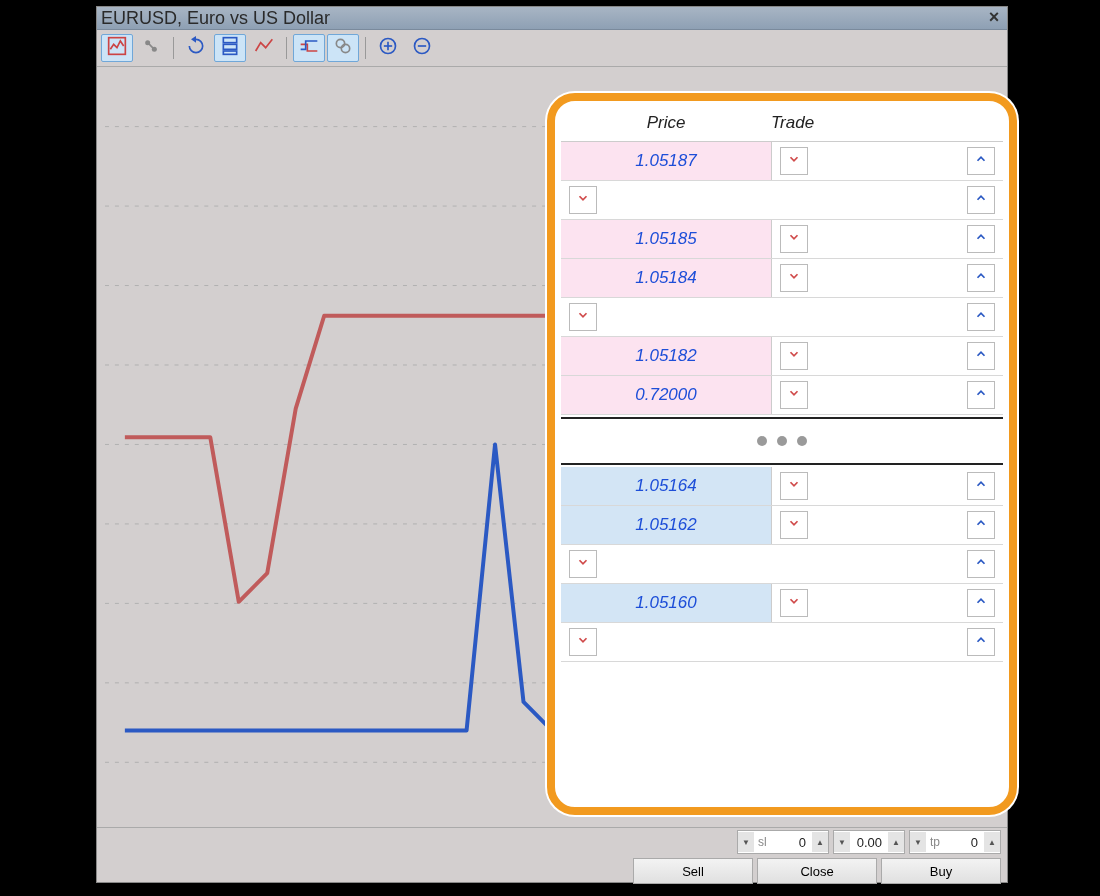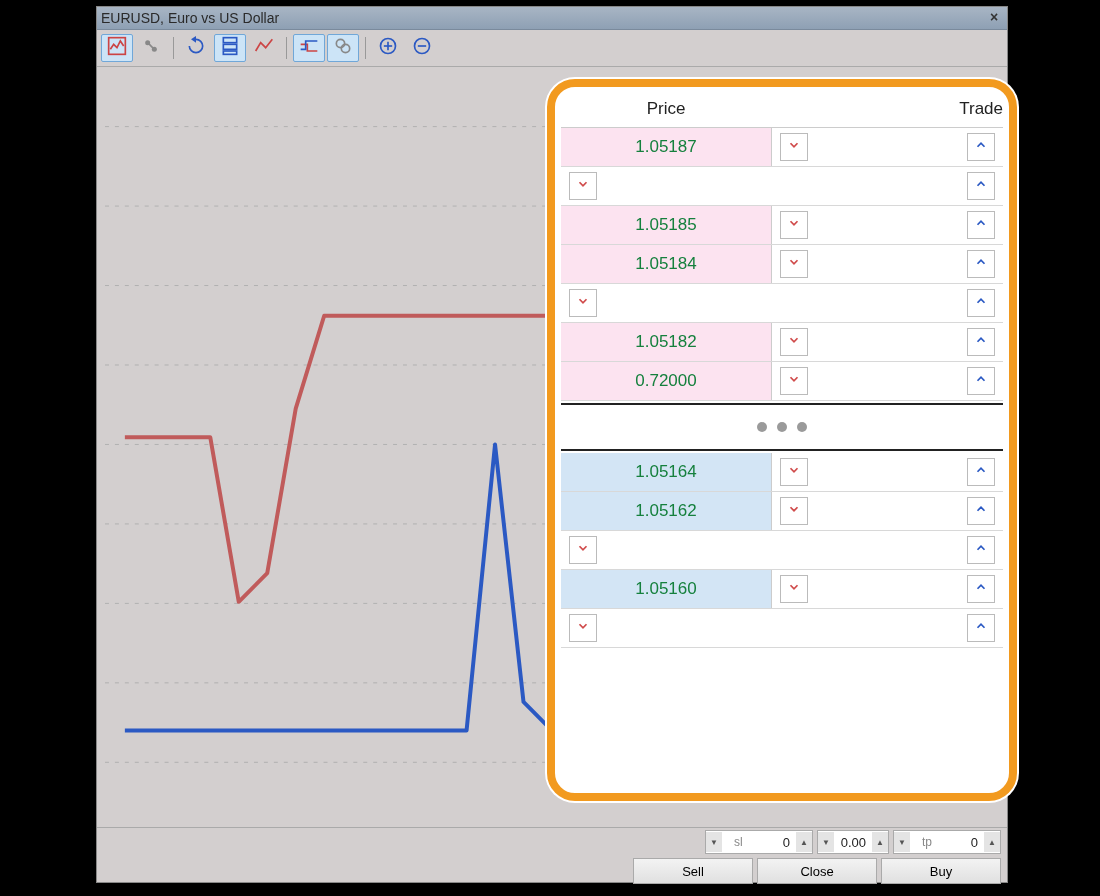--- a/index.html
+++ b/index.html
@@ -21,21 +21,21 @@
     border: 1px solid #888;
     box-shadow: 0 0 2px rgba(0,0,0,0.3);
   }
   .titlebar {
     height: 22px;
     background: linear-gradient(#a8b5c4, #8ea0b4);
     border-bottom: 1px solid #7a8a9c;
     display: flex;
     align-items: center;
     padding: 0 4px;
-    font-size: 14px;
+    font-size: 18px;
     color: #2a2a2a;
   }
   .titlebar .title-text {
     flex: 1;
   }
   .titlebar .close-btn {
     width: 18px;
     height: 16px;
     text-align: center;
     line-height: 14px;
@@ -121,21 +121,21 @@
     align-items: center;
     justify-content: center;
     font-size: 8px;
     color: #555;
     cursor: pointer;
     background: #e4e4e4;
   }
   .spinner .label {
     font-size: 12px;
     color: #888;
-    padding: 0 12px;
+    padding: 0 4px;
     min-width: 12px;
   }
   .spinner .value {
     font-size: 13px;
     padding: 0 6px;
     min-width: 26px;
     text-align: right;
     color: #222;
   }
   .action-row {
@@ -152,63 +152,64 @@
     font-size: 13px;
     display: flex;
     align-items: center;
     justify-content: center;
     cursor: pointer;
   }
   
   .dom-panel {
     position: absolute;
     left: 547px;
-    top: 79px;
+    top: 93px;
     width: 454px;
     height: 706px;
     background: #fff;
     border: 8px solid #f29a1f;
     border-radius: 28px;
     box-shadow: 0 0 0 2px #fff;
     overflow: hidden;
+    font-style: italic;
   }
   .dom-inner {
     padding: 4px 6px;
   }
   .dom-header {
     display: flex;
     height: 36px;
     align-items: center;
     border-bottom: 1px solid #ccc;
     font-size: 17px;
     color: #222;
   }
   .dom-header .col-price {
     flex: 0 0 210px;
     text-align: center;
   }
   .dom-header .col-trade {
     flex: 1;
-    text-align: right;
+    text-align: left;
   }
   .dom-rows {
     display: flex;
     flex-direction: column;
   }
   .dom-row {
     display: flex;
     align-items: center;
     height: 38px;
     border-bottom: 1px solid #d8d8d8;
   }
   .dom-row .price-cell {
     flex: 0 0 210px;
     text-align: center;
     font-size: 17px;
-    color: #15803d;
+    color: #1d4ed8;
     border-right: 1px solid #ccc;
     height: 100%;
     display: flex;
     align-items: center;
     justify-content: center;
   }
   .dom-row.ask .price-cell { background: #fce3f0; }
   .dom-row.bid .price-cell { background: #d3e5f5; }
   .dom-row .trade-cell {
     flex: 1;

